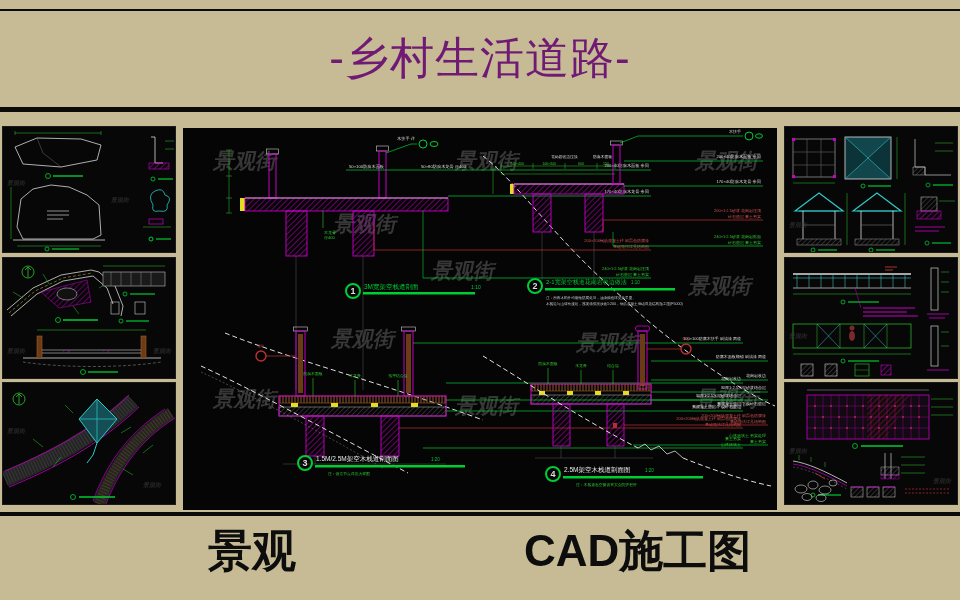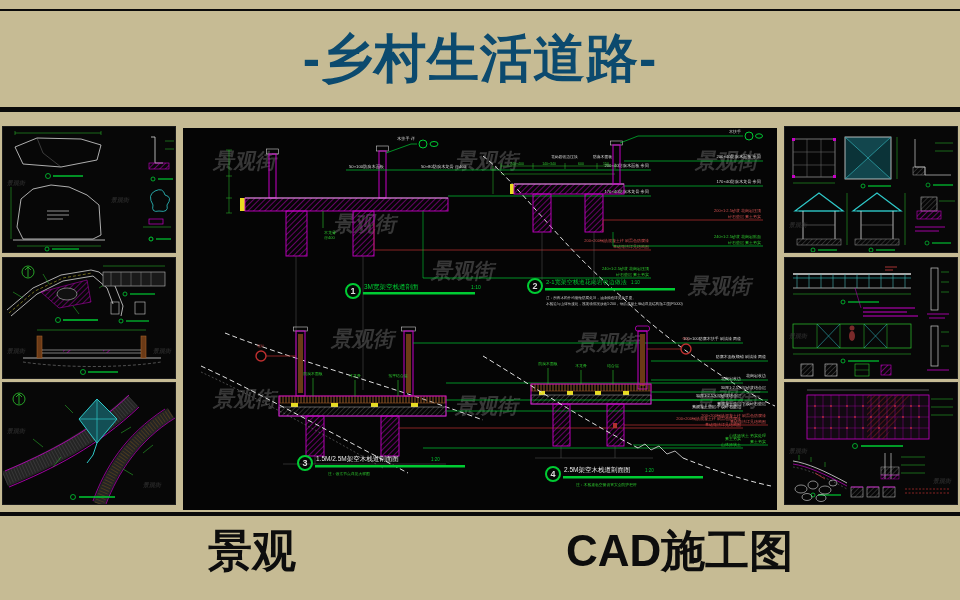--- a/index.html
+++ b/index.html
@@ -7,26 +7,26 @@
     width:960px;height:600px;position:relative;overflow:hidden;
     background:#c6bb94;
     font-family:"Liberation Sans","DejaVu Sans",sans-serif;
   }
   .hline{position:absolute;left:0;width:960px;background:#0a0a0a;}
   #top-thin{top:9px;height:2px;}
   #top-thick{top:107px;height:5px;}
   #bottom-line{top:512px;height:4px;}
   #main-title{
     position:absolute;top:18px;left:0;width:960px;text-align:center;
-    font-size:52px;font-weight:700;color:#0c4a6e;letter-spacing:1px;line-height:80px;
+    font-size:44px;font-weight:400;color:#701a75;letter-spacing:1px;line-height:80px;
     white-space:nowrap;
   }
   .footer-text{position:absolute;top:522px;font-size:44px;font-weight:700;color:#0d0d0d;white-space:nowrap;}
   #footer-left{left:208px;}
-  #footer-right{left:566px;}
+  #footer-right{left:524px;}
   .panel{position:absolute;background:#070707;border:1px solid #1b1b1b;box-sizing:border-box;}
   #panel-c{left:183px;top:128px;width:594px;height:382px;background:#050505;border:none;}
   #panel-l1{left:2px;top:126px;width:174px;height:127px;}
   #panel-l2{left:2px;top:257px;width:174px;height:122px;}
   #panel-l3{left:2px;top:382px;width:174px;height:123px;}
   #panel-r1{left:784px;top:126px;width:174px;height:127px;}
   #panel-r2{left:784px;top:257px;width:174px;height:122px;}
   #panel-r3{left:784px;top:382px;width:174px;height:123px;}
   svg{display:block;}
   .wm{font-weight:bold;fill:#3d3d3d;opacity:.9;}

